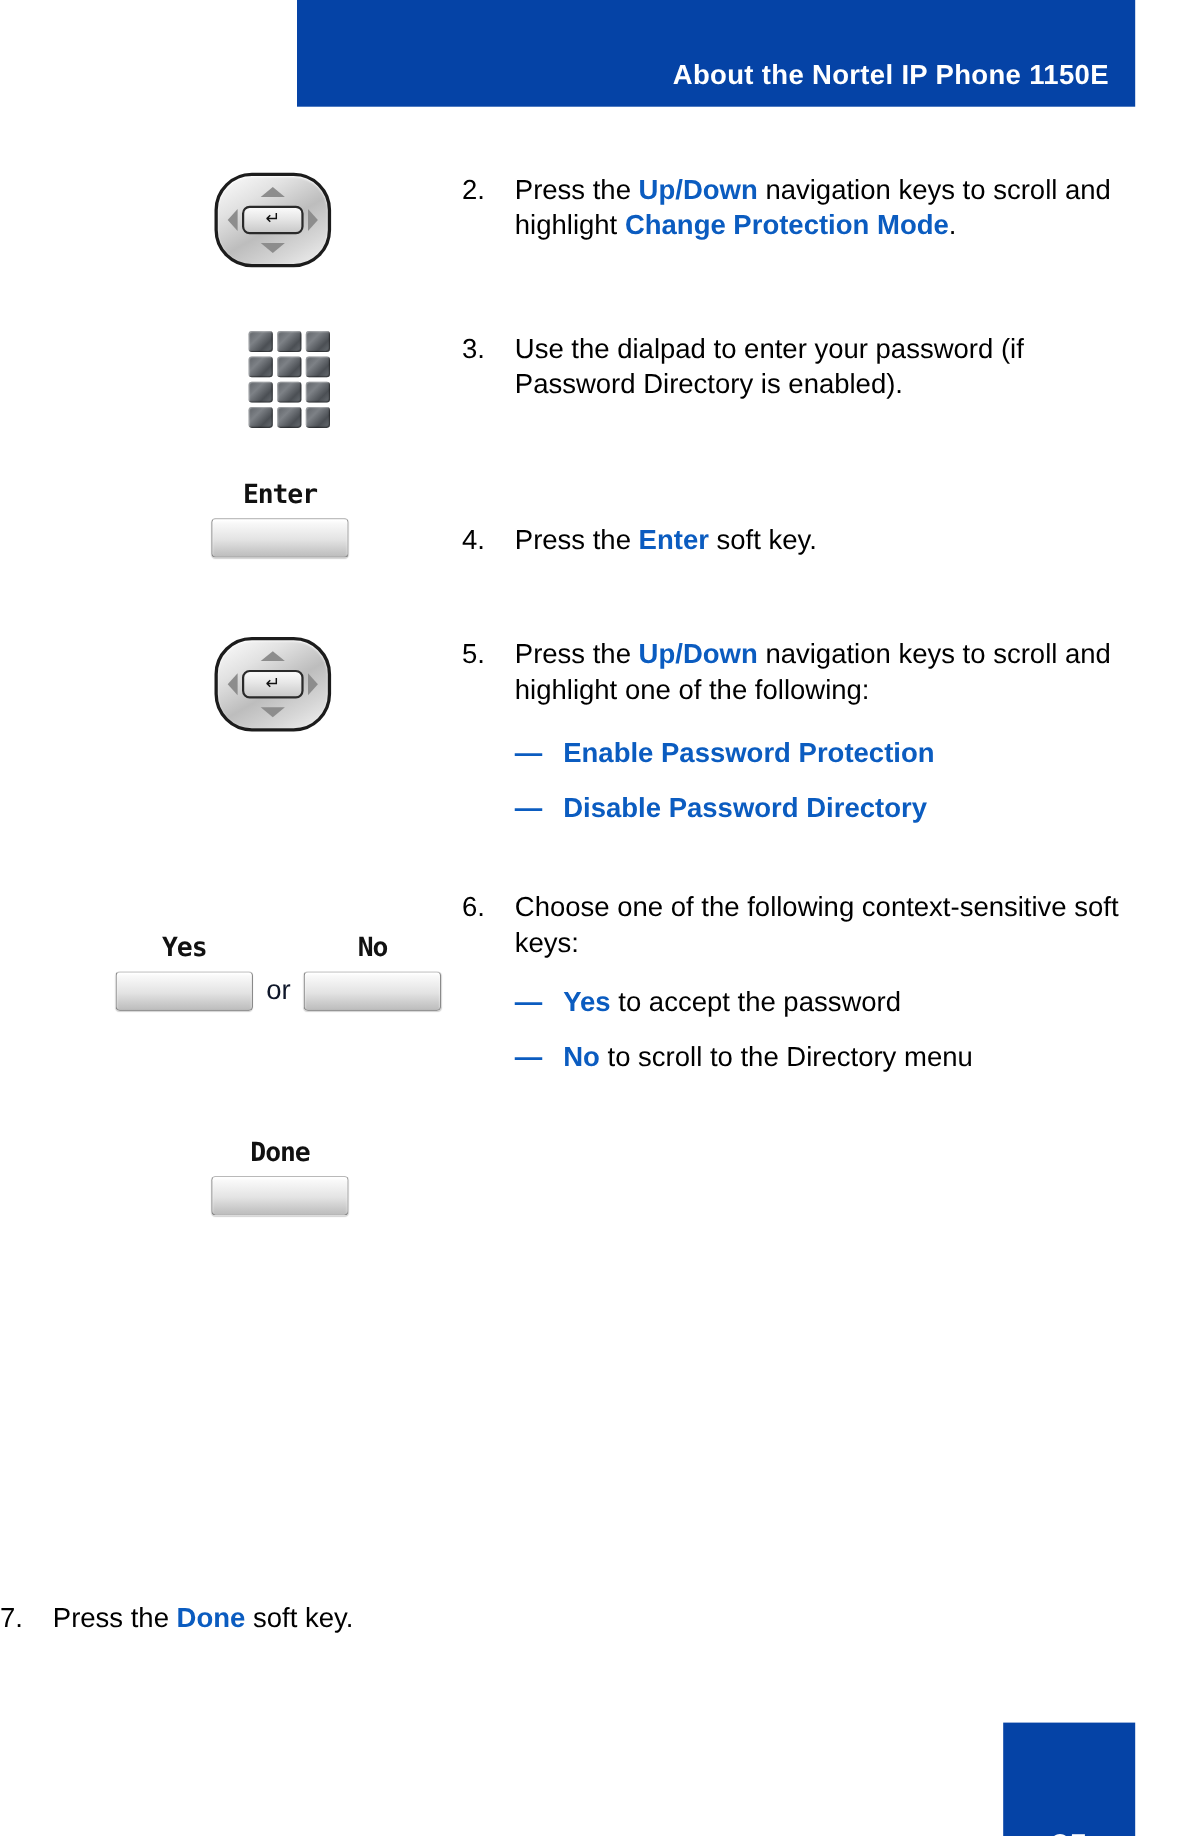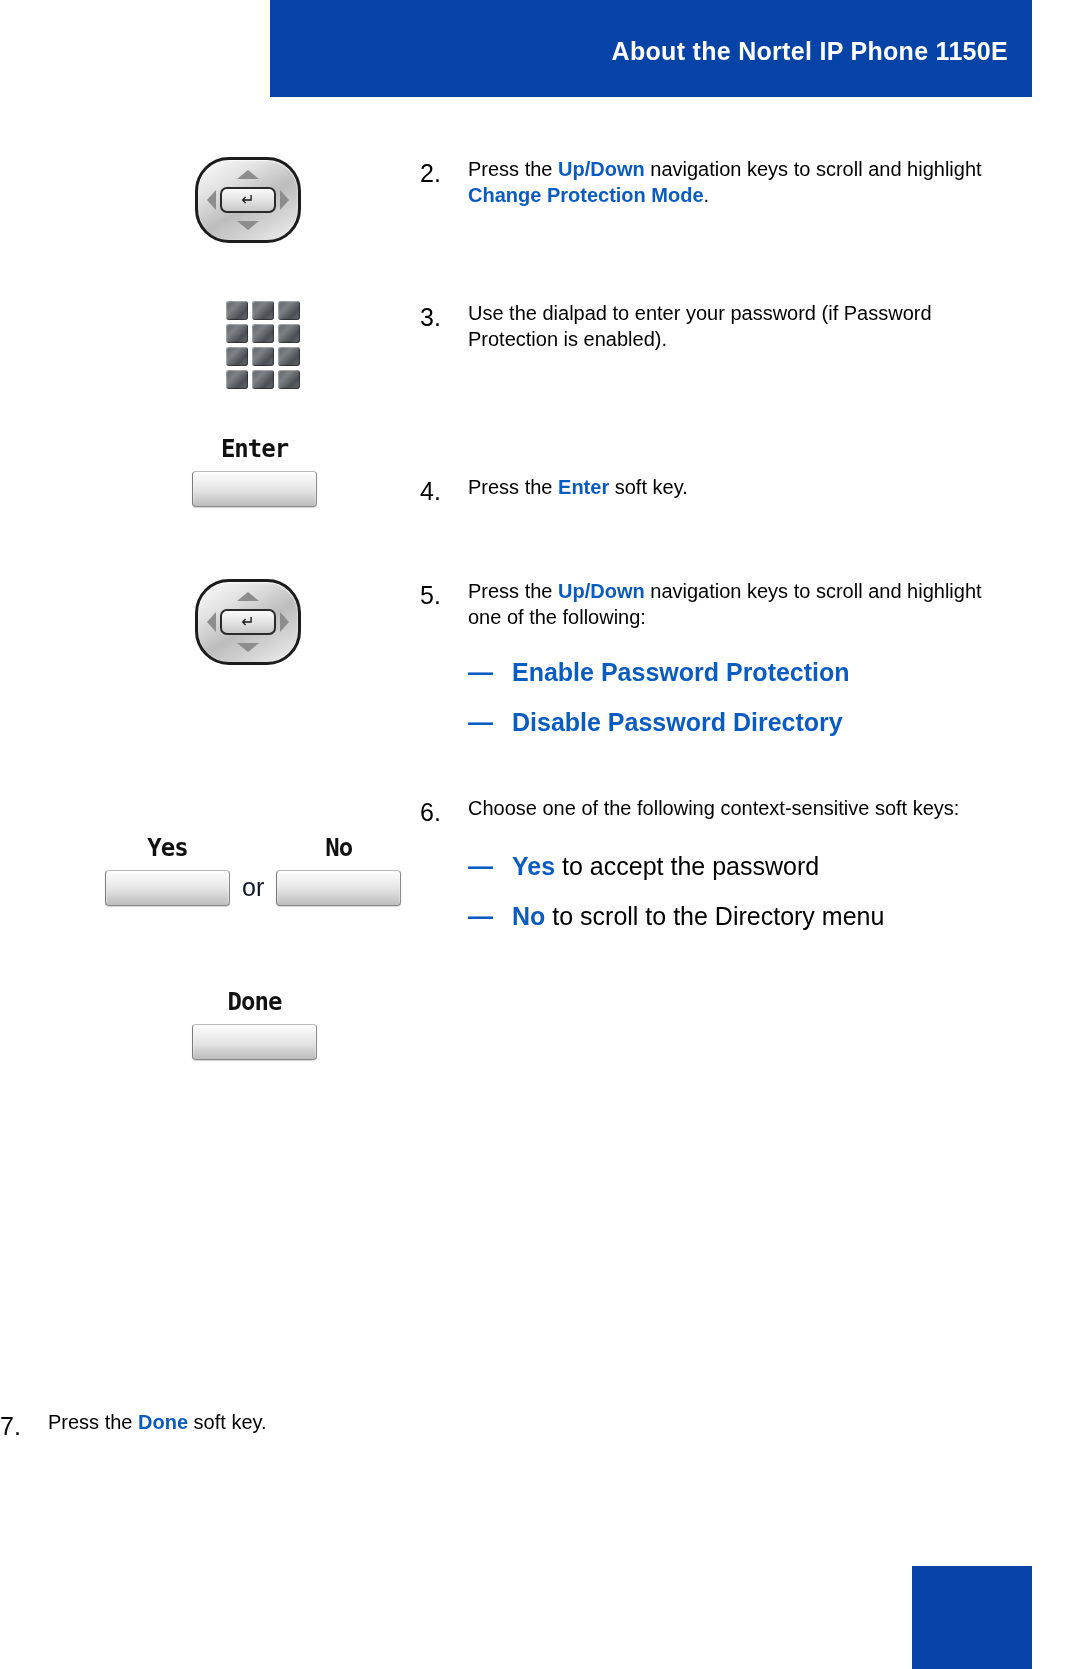--- a/index.html
+++ b/index.html
@@ -18,21 +18,21 @@
     position: absolute;
     left: 270px;
     top: 0;
     width: 762px;
     height: 97px;
     background: #0543a6;
   }
   .header-title {
     position: absolute;
     right: 24px;
-    bottom: 31px;
+    bottom: 14px;
     color: #ffffff;
     font-size: 25px;
     font-weight: bold;
     letter-spacing: 0.3px;
     white-space: nowrap;
   }
 
   
   .content {
     position: absolute;
@@ -64,21 +64,21 @@
     align-items: flex-start;
   }
   .step-num {
     width: 48px;
     flex: 0 0 48px;
     font-size: 25px;
     color: #000;
     line-height: 1.28;
   }
   .step-text {
-    font-size: 20px;
+    font-size: 25px;
     color: #000;
     line-height: 1.28;
     flex: 1 1 auto;
   }
   .bl { color: #0b5cc0; font-weight: bold; }
 
   .sub-item {
     display: flex;
     align-items: flex-start;
     margin-left: 48px;
@@ -256,21 +256,21 @@
         <div class="dp-key"></div>
         <div class="dp-key"></div>
         <div class="dp-key"></div>
         <div class="dp-key"></div>
         <div class="dp-key"></div>
       </div>
     </div>
     <div class="text-col">
       <div class="step-line">
         <span class="step-num">3.</span>
-        <span class="step-text">Use the dialpad to enter your password (if Password Protection is enabled).</span>
+        <span class="step-text">Use the dialpad to enter your password (if Password Directory is enabled).</span>
       </div>
     </div>
   </div>
 
   <div class="step" style="margin-top:48px;align-items:flex-end;">
     <div class="icon-col">
       <div class="softkey-wrap" style="margin-left:192px;">
         <div class="softkey-label">Enter</div>
         <div class="softkey-btn"></div>
       </div>

